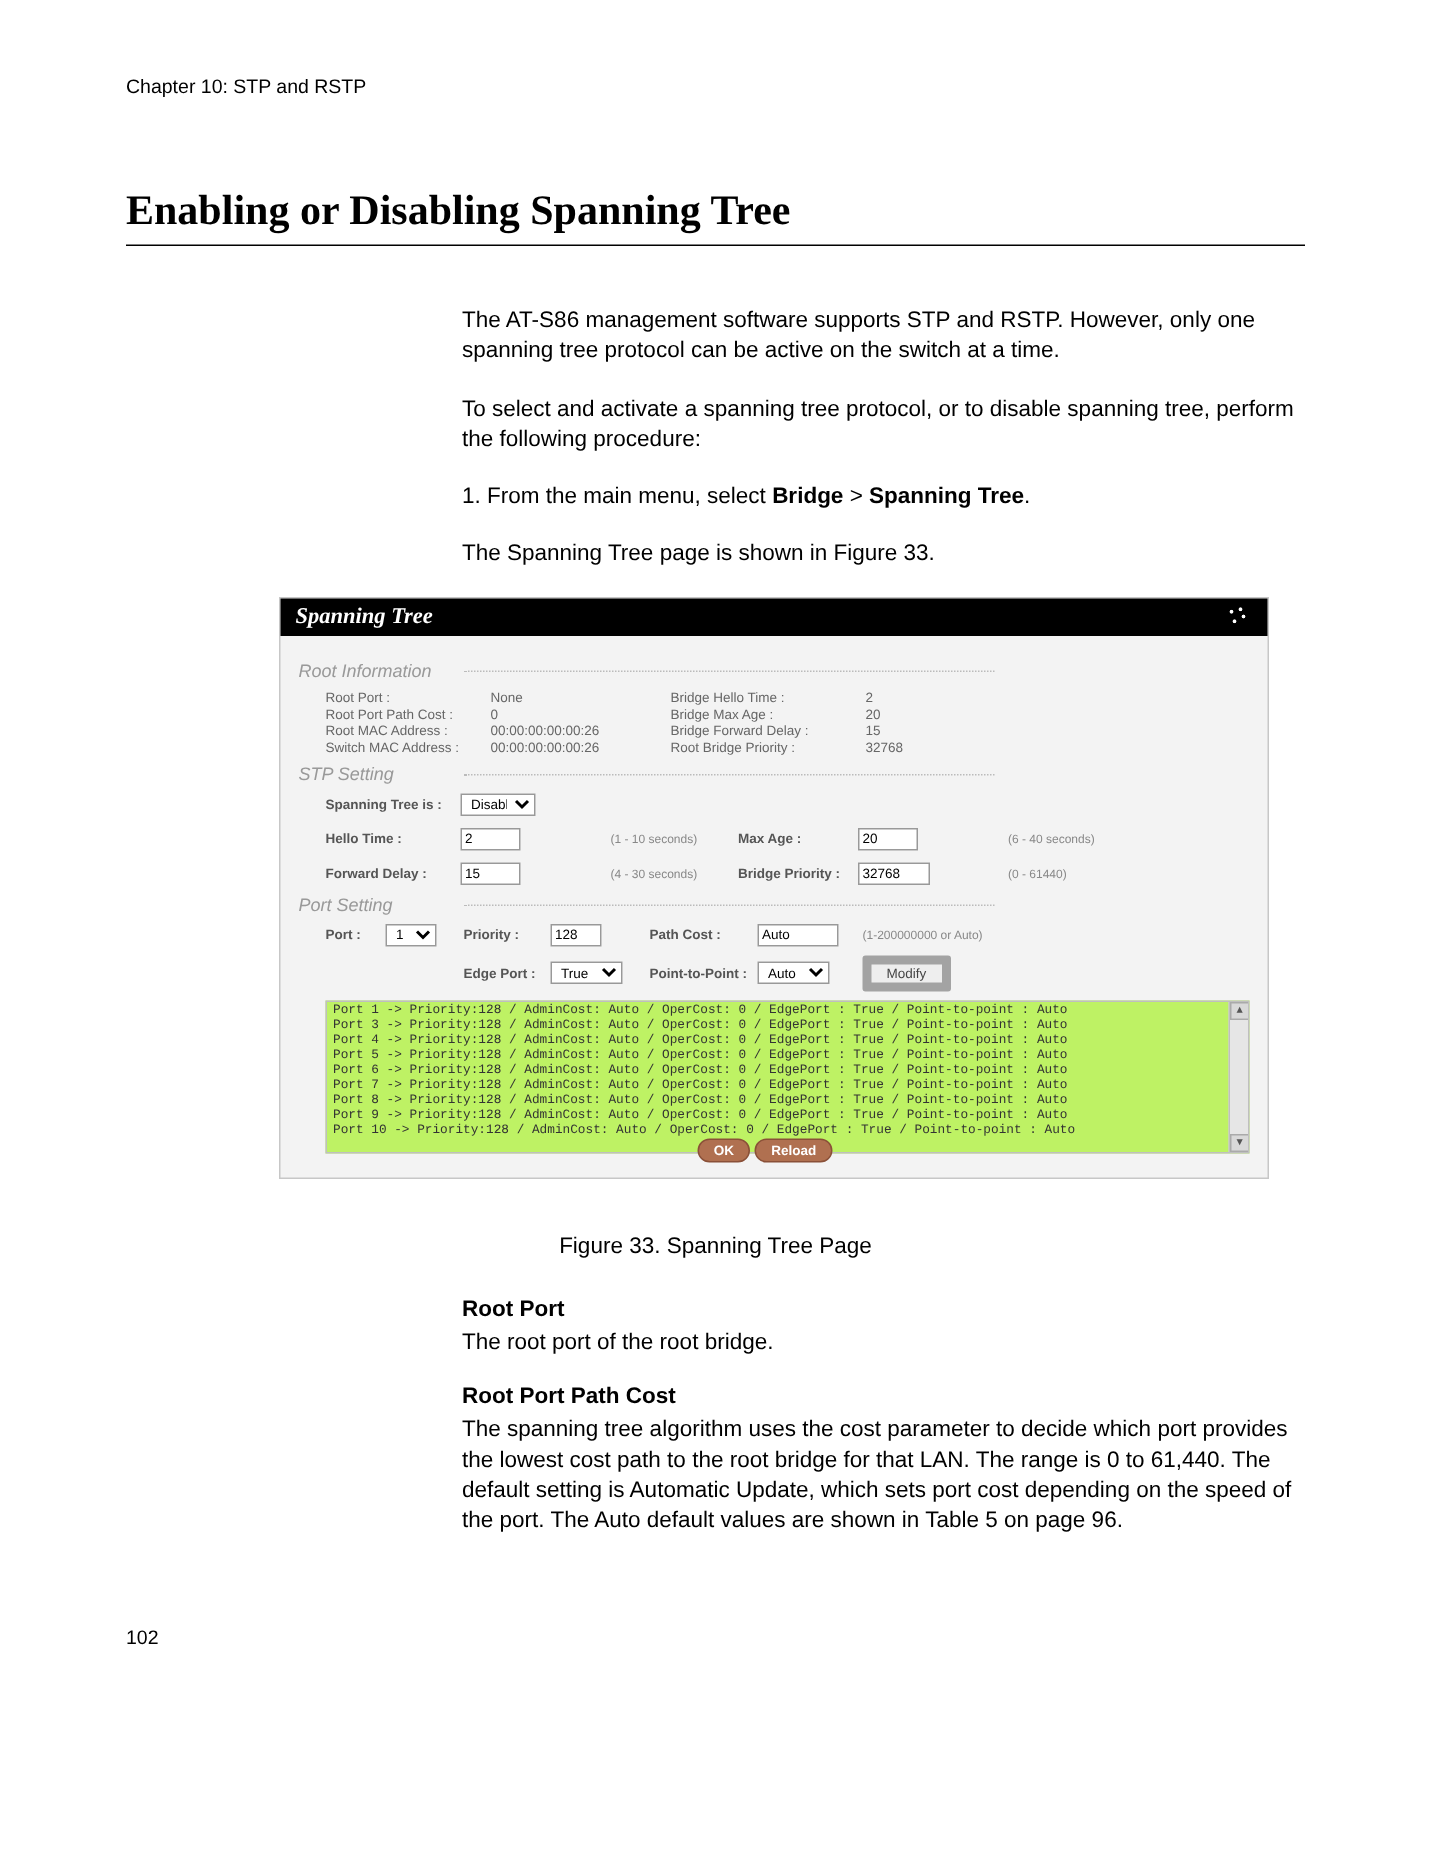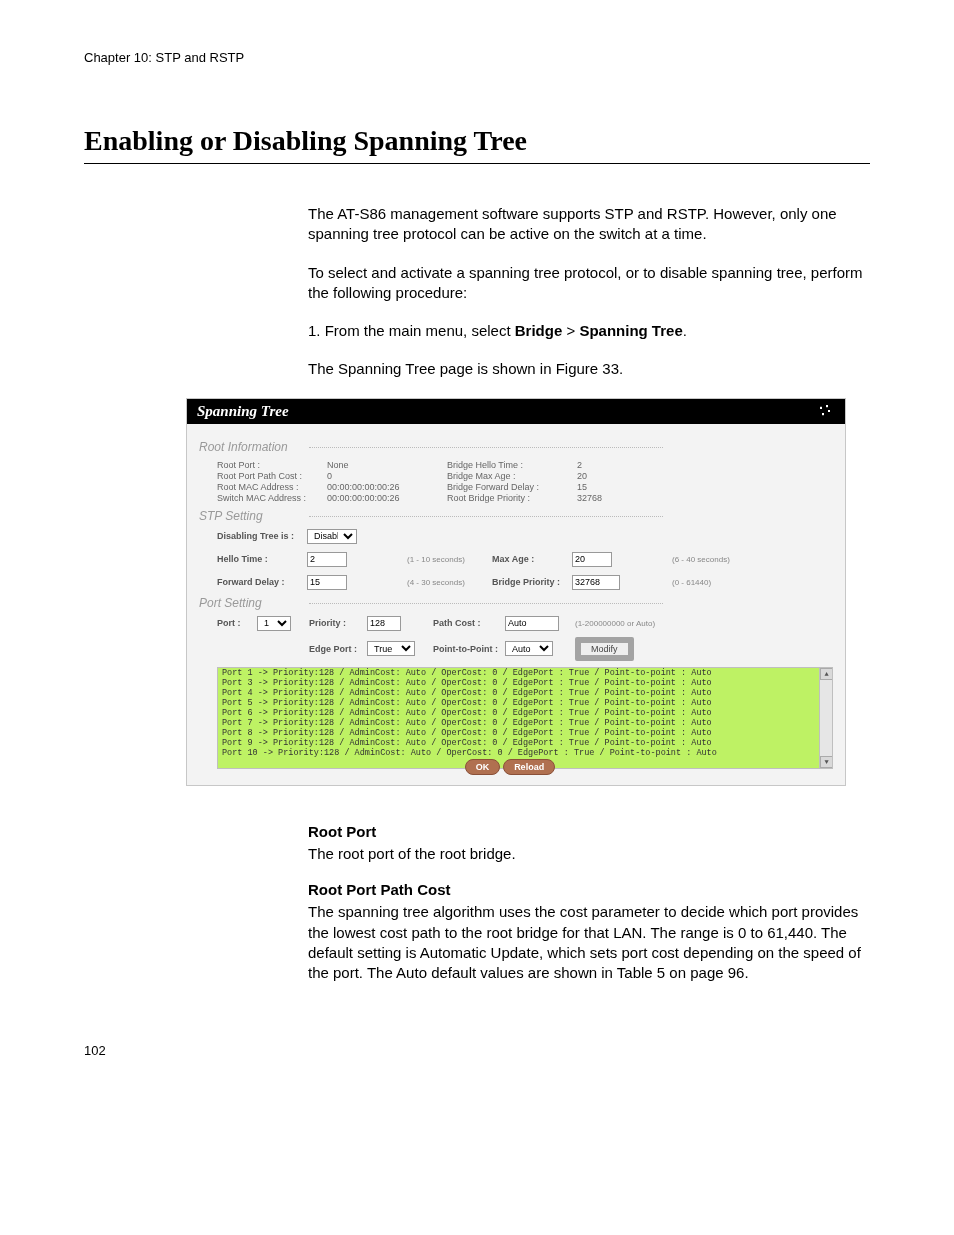--- a/index.html
+++ b/index.html
@@ -255,21 +255,21 @@
         <div>15</div>
 
         <div>Switch MAC Address :</div>
         <div>00:00:00:00:00:26</div>
         <div>Root Bridge Priority :</div>
         <div>32768</div>
       </div>
 
       <div class="sect-head">STP Setting</div>
       <div class="stp-grid">
-        <div class="lbl">Disabling Tree is :</div>
+        <div class="lbl">Spanning Tree is :</div>
         <div>
           <select style="width:50px">
             <option>Disabled</option>
           </select>
         </div>
         <div></div>
           <div></div>
           <div></div>
           <div></div>
 
@@ -341,20 +341,21 @@
       </div>
 
       <div class="btn-row">
         <span class="btn">OK</span>
         <span class="btn">Reload</span>
       </div>
 
     </div>
   </div>
 
+  <div class="figure-caption">Figure 33. Spanning Tree Page</div>
 
   <div class="body-area">
 
     <div class="def-block">
       <div class="term">Root Port</div>
       <div class="desc">The root port of the root bridge.</div>
     </div>
 
     <div class="def-block">
       <div class="term">Root Port Path Cost</div>

